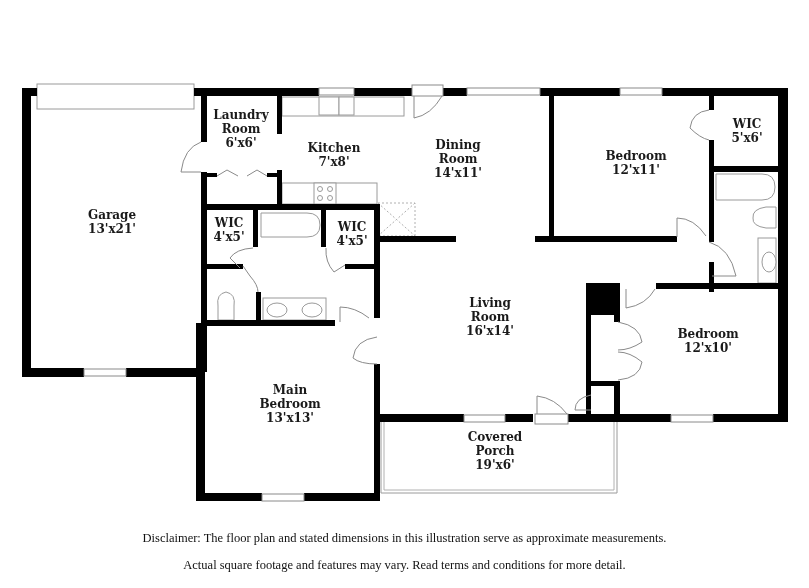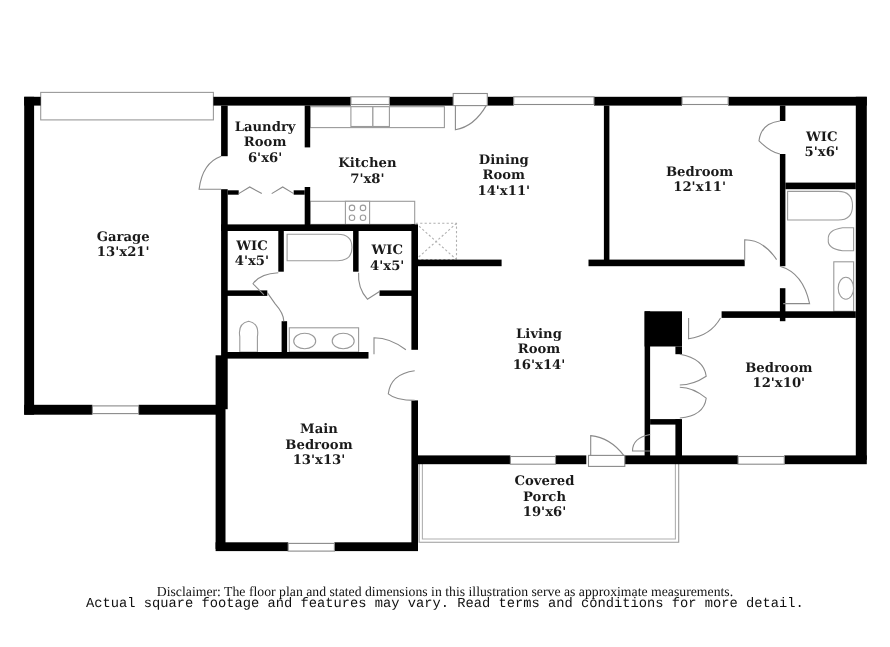--- a/index.html
+++ b/index.html
@@ -222,13 +222,13 @@
     </g>
     <g>
       <text class="room-label" x="495" y="441">Covered</text>
       <text class="room-label" x="495" y="455">Porch</text>
       <text class="room-label" x="495" y="469">19'x6'</text>
     </g>
   </g>
 </svg>
 
 <div class="disclaimer" style="top:530px;">Disclaimer: The floor plan and stated dimensions in this illustration serve as approximate measurements.</div>
-<div class="disclaimer" style="top:541px;font-family:Liberation Mono, monospace;">Actual square footage and features may vary. Read terms and conditions for more detail.</div>
+<div class="disclaimer" style="top:557px;">Actual square footage and features may vary. Read terms and conditions for more detail.</div>
 
 </body></html>

